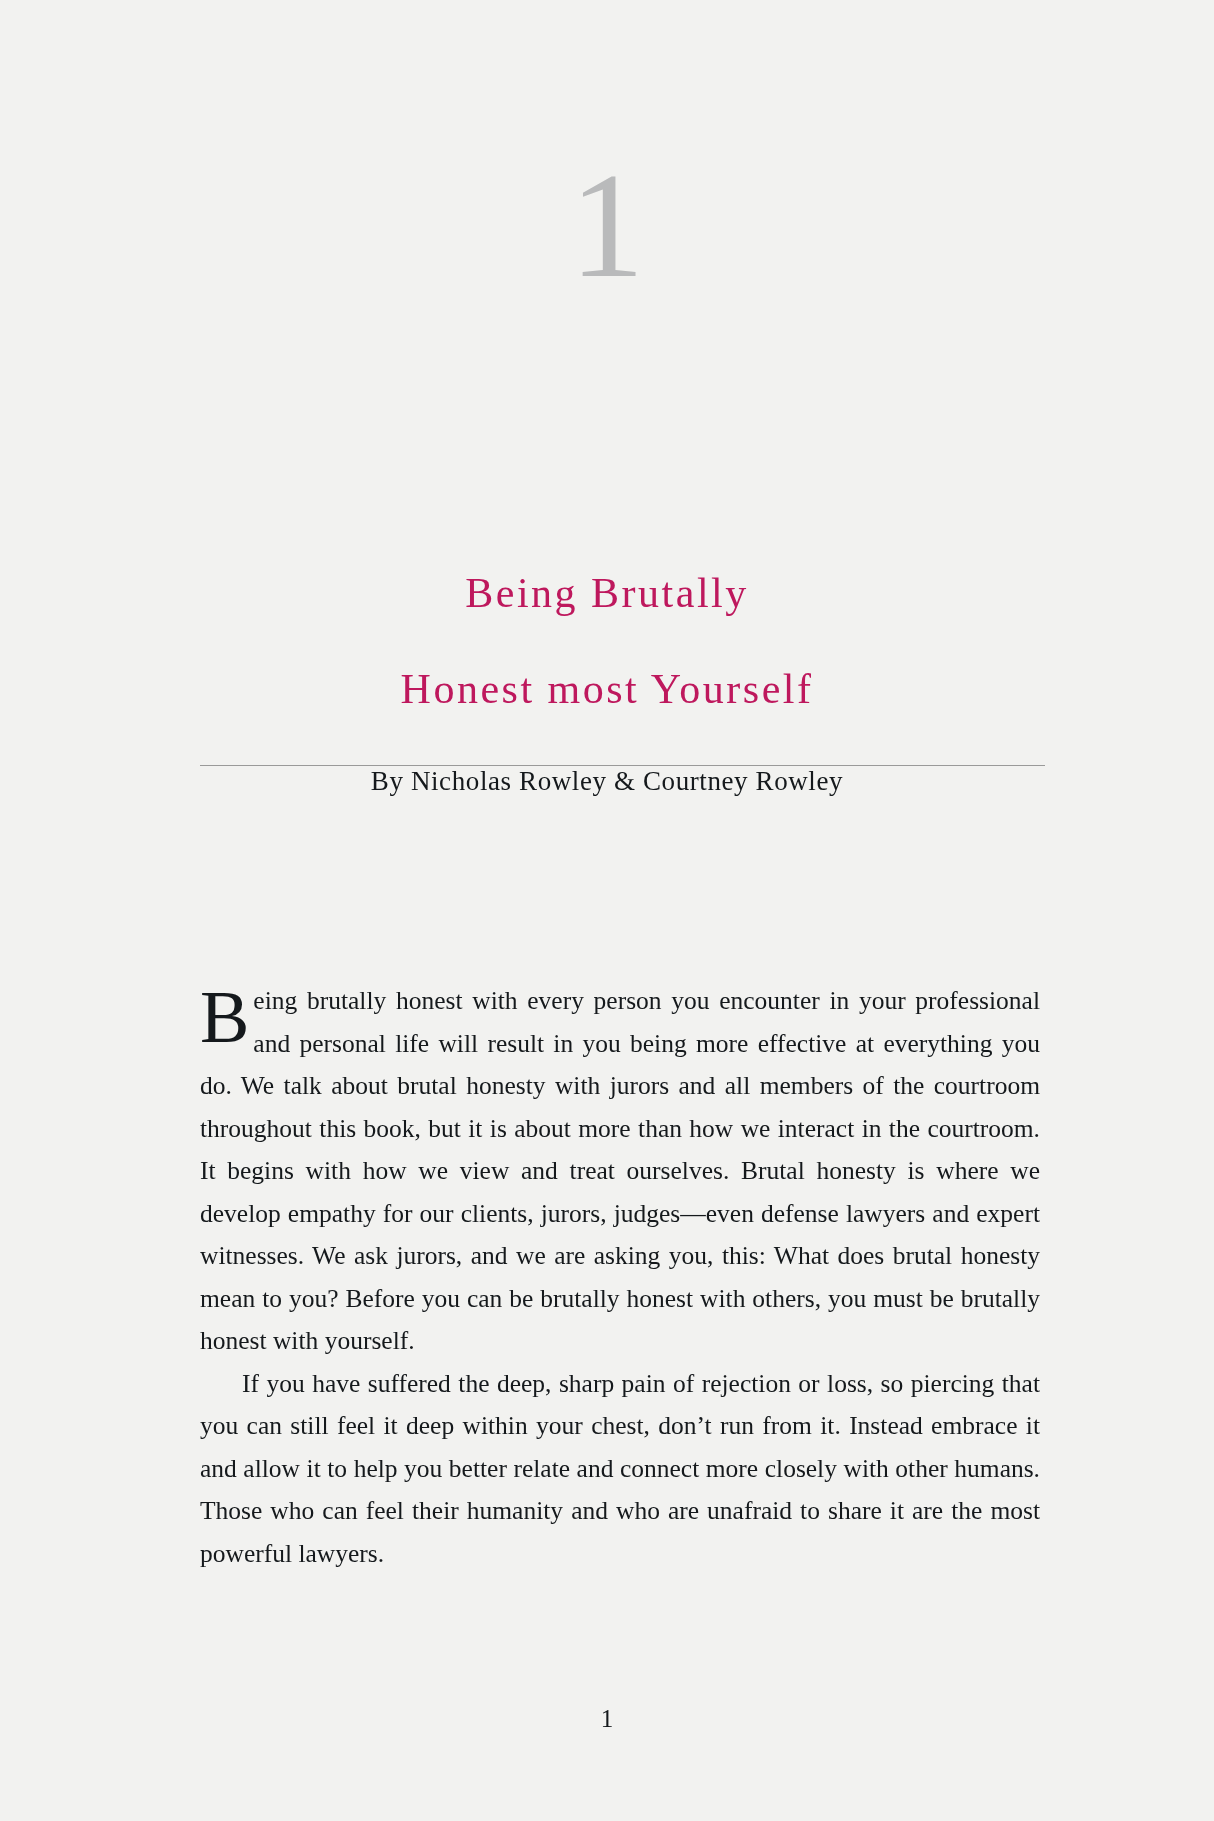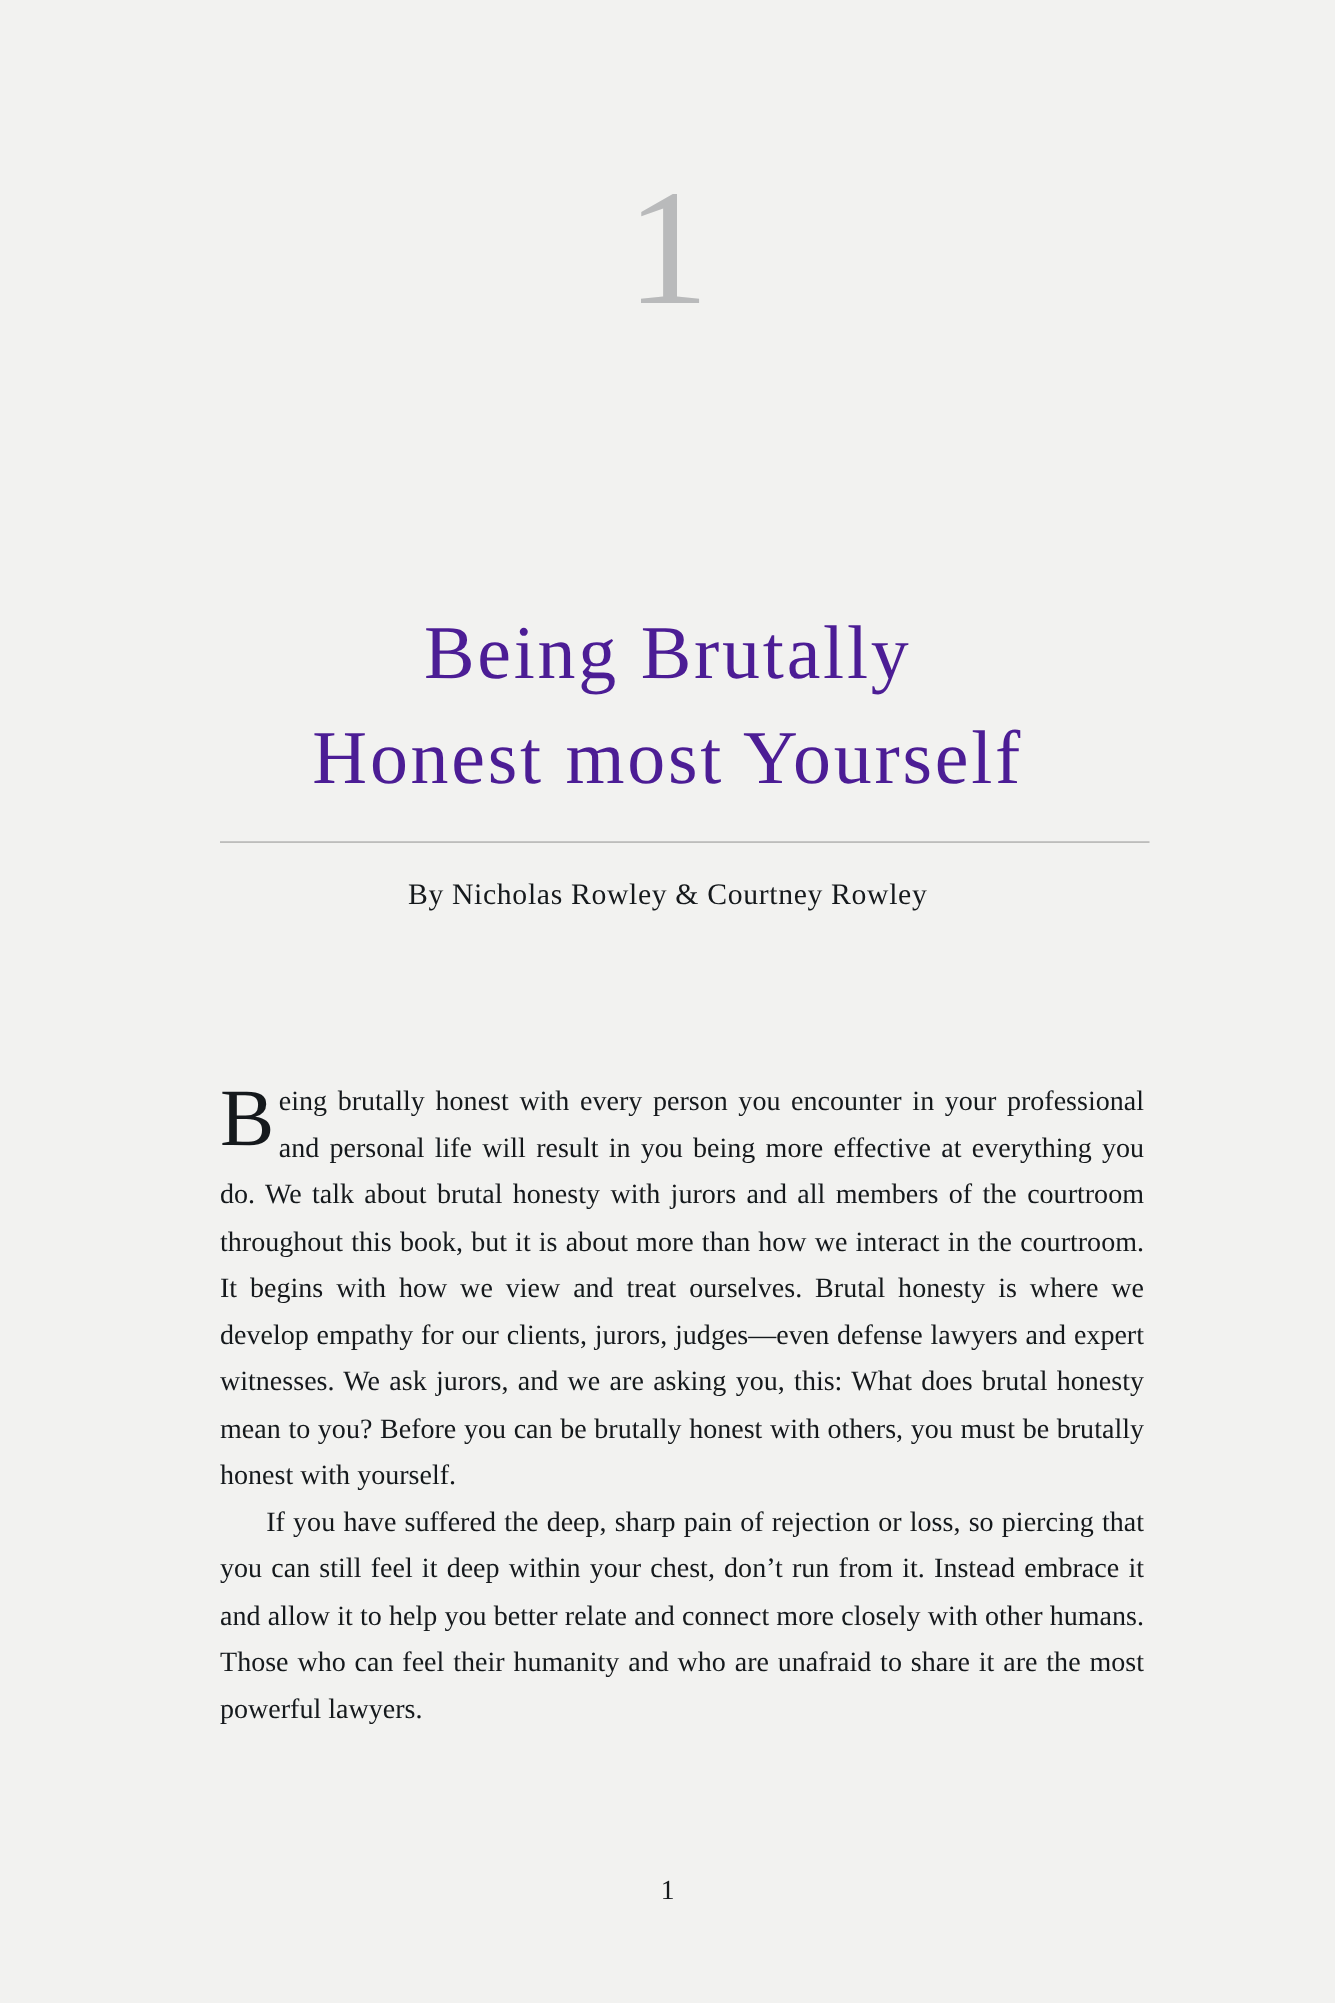--- a/index.html
+++ b/index.html
@@ -37,35 +37,34 @@
   }
   .title-block {
     position: absolute;
     top: 545px;
     left: 200px;
     width: 814px;
     text-align: center;
   }
   .chapter-title {
     font-family: "Liberation Serif", serif;
-    font-size: 69px;
+    font-size: 42px;
     line-height: 96px;
     font-weight: 400;
     letter-spacing: 2.5px;
-    color: #4c1d95;
+    color: #be185d;
     margin: 0;
   }
   .title-rule {
     margin: 28px auto 0 auto;
     width: 845px;
     height: 1px;
     background: #9a9a99;
   }
   .byline {
-    margin-top: 32px;
     font-family: "Liberation Serif", serif;
     font-size: 27px;
     letter-spacing: 0.6px;
     color: #15191c;
     text-align: center;
   }
   .body-block {
     position: absolute;
     top: 980px;
     left: 200px;

